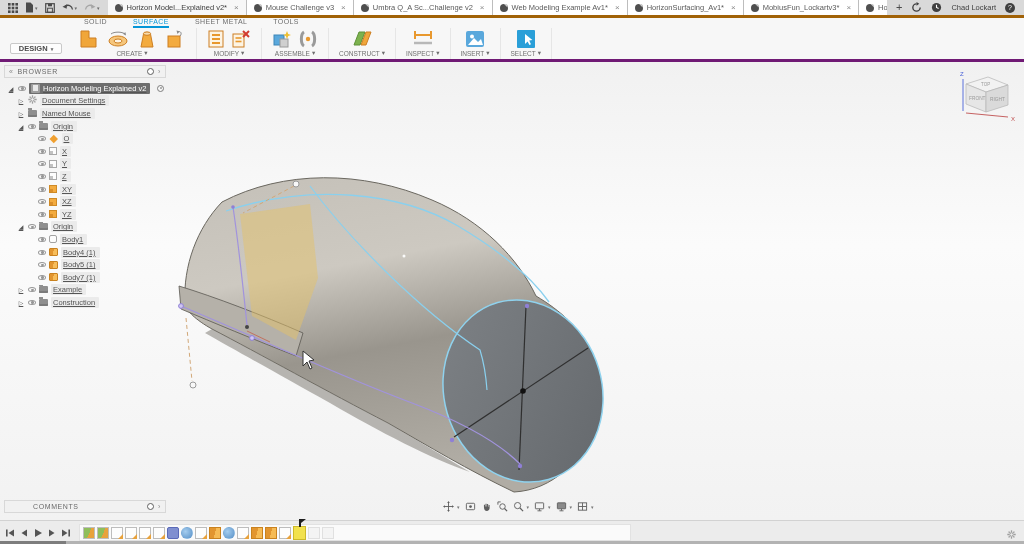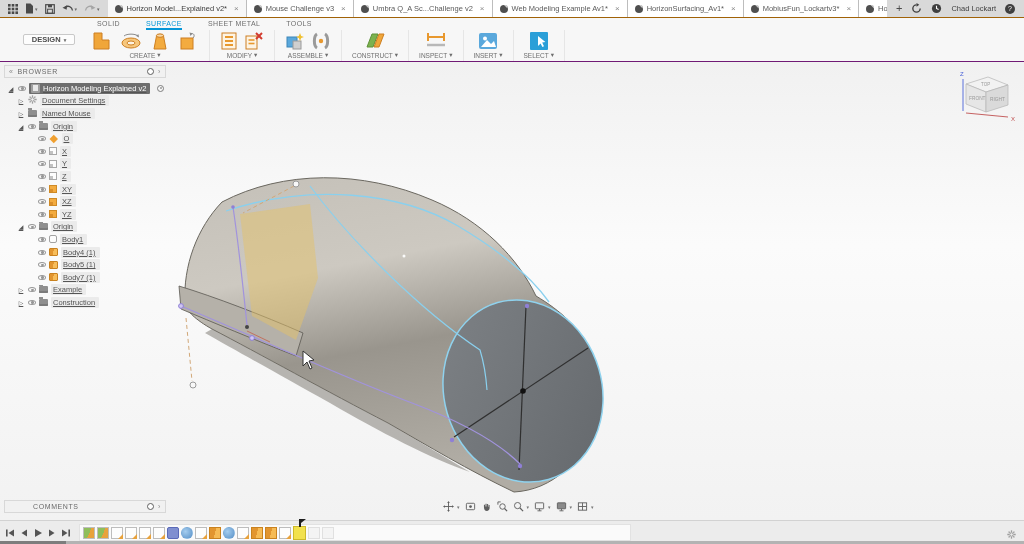--- a/index.html
+++ b/index.html
@@ -3,21 +3,21 @@
 <meta charset="utf-8">
 <style>
   * { margin:0; padding:0; box-sizing:border-box; }
   html,body { width:1024px; height:544px; overflow:hidden;
     font-family:"Liberation Sans", sans-serif; background:#f4f4f4; }
   #app { position:relative; width:1024px; height:544px; }
 
   
   #titlebar { position:absolute; top:0; left:0; right:0; height:18px;
     background:#d9d9d9; display:flex; align-items:stretch; z-index:30;
-    border-bottom:1px solid #a16207; }
+    border-bottom:3px solid #a16207; }
   .tb-icons { display:flex; align-items:center; gap:7px; padding:0 8px; }
   .tb-ic { display:flex; align-items:center; gap:1px; cursor:pointer; }
   .tb-caret { font-size:5px; color:#6a6a6a; }
   #tabs { display:flex; align-items:stretch; flex:1; overflow:hidden; }
   .tab { display:flex; align-items:center; gap:4px; padding:0 7px;
     font-size:7.5px; color:#5a5a5a; background:#ffffff;
     border-right:1px solid #bdbdbd; white-space:nowrap; cursor:pointer; }
   .tab.active { background:#f7f7f7; color:#3c3c3c; }
   .tab .close { font-size:8px; color:#8a8a8a; margin-left:3px; }
   .tab-logo { width:8px; height:8px; border-radius:50%; background:#4f4f4f;
@@ -27,22 +27,22 @@
     background:#cdcdcd; clip-path:polygon(100% 0,0 0,100% 100%); }
   .tb-right { display:flex; align-items:center; gap:9px; padding:0 9px; }
   .tb-plus { font-size:11px; color:#4a4a4a; line-height:1; cursor:pointer; }
   .tb-user { font-size:7.5px; color:#3f3f3f; }
   .tb-help { width:10px; height:10px; border-radius:50%; background:#3f3f3f;
     color:#fff; font-size:7px; display:flex; align-items:center;
     justify-content:center; cursor:pointer; }
 
   
   #toolbar { position:absolute; top:18px; left:0; right:0; height:44px;
-    background:#f7f7f7; z-index:29; display:flex; align-items:center;
-    border-bottom:1px solid #701a75;padding-left:13px; }
+    background:#f7f7f7; z-index:29; display:flex; align-items:flex-end;
+    border-bottom:3px solid #701a75; }
   #design-btn { margin:5px 6px 5px 10px; width:52px; background:#fdfdfd;
     border:1px solid #c9c9c9; border-radius:2px; display:flex;
     align-items:center; justify-content:center; gap:3px; font-size:7.5px;
     font-weight:bold; color:#4a4a4a; cursor:pointer; }
   #ribbon { display:flex; flex-direction:column; }
   #rtabs { display:flex; gap:26px; padding:2px 0 0 16px; }
   .rtab { font-size:7px; color:#6e6e6e; letter-spacing:.4px;
     padding-bottom:1px; cursor:pointer; }
   .rtab.active { color:#0696d7; border-bottom:2px solid #0696d7; }
   #rgroups { display:flex; flex:1; }

